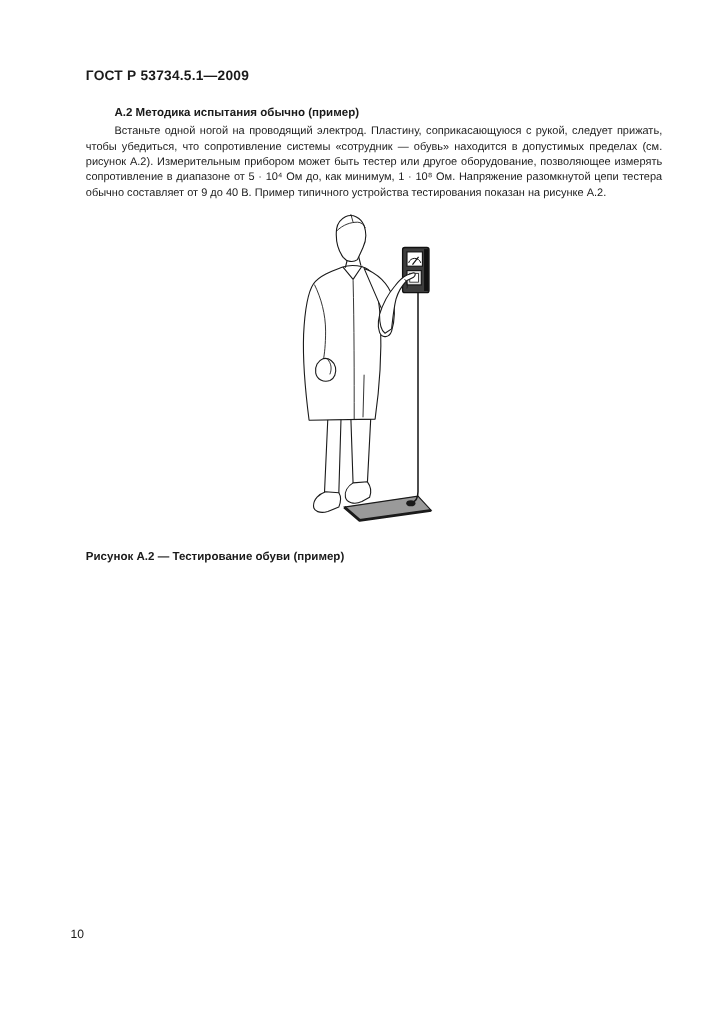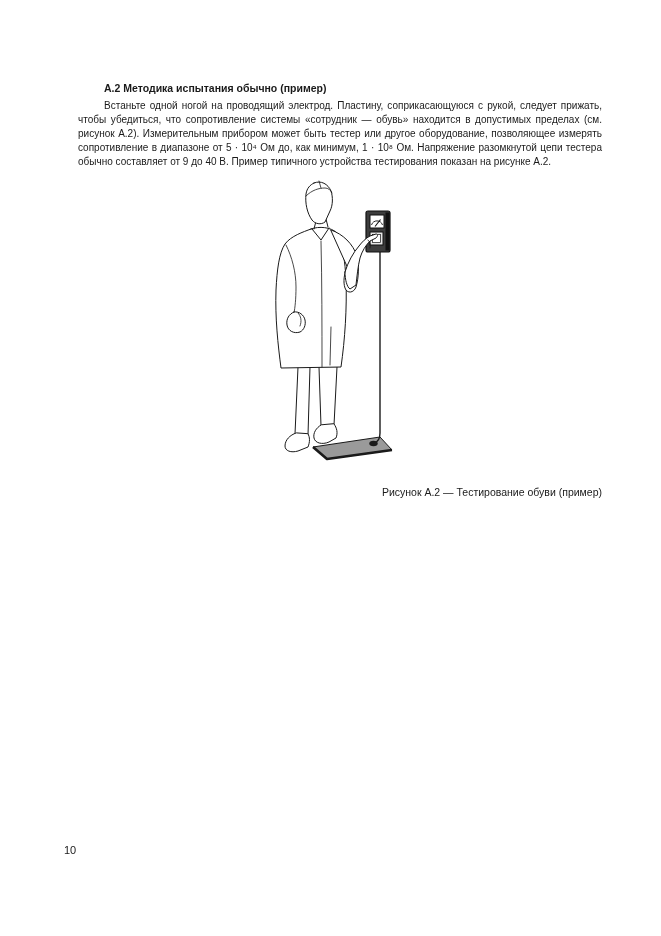--- a/index.html
+++ b/index.html
@@ -39,21 +39,22 @@
     margin: 7px 59px 0 78px;
     font-size: 10.5px;
     line-height: 13px;
     text-align: center;
   }
   .fig-label.bottom { margin-top: 8px; }
   .fig-caption {
     margin: 17px 59px 0 78px;
     font-size: 10.5px;
     line-height: 13px;
-    text-align: right;
+    text-align: left;
+    font-weight: bold;
   }
   .figure-wrap {
     margin-top: 8px;
     display: flex;
     justify-content: center;
   }
   .figure-wrap svg {
     display: block;
     transform: translateX(9px);
   }
@@ -65,20 +66,21 @@
   }
   .ln { fill: none; stroke: #1a1a1a; stroke-width: 1; stroke-linecap: round; stroke-linejoin: round; }
   .fw { fill: #ffffff; stroke: #1a1a1a; stroke-width: 1; stroke-linecap: round; stroke-linejoin: round; }
   .thin { fill: none; stroke: #1a1a1a; stroke-width: 0.8; stroke-linecap: round; }
 </style>
 </head>
 <body>
 
 <div class="page">
 
+  <div class="doc-header">ГОСТ Р 53734.5.1—2009</div>
 
   <div class="section-heading">А.2  Методика испытания обычно (пример)</div>
 
   <p class="body-text">Встаньте одной ногой на проводящий электрод. Пластину, соприкасающуюся с рукой, следует прижать, чтобы убедиться, что сопротивление системы «сотрудник — обувь» находится в допустимых пределах (см. рисунок А.2). Измерительным прибором может быть тестер или другое оборудование, позволяющее измерять сопротивление в диапазоне от 5 · 10⁴ Ом до, как минимум, 1 · 10⁸ Ом. Напряжение разомкнутой цепи тестера обычно составляет от 9 до 40 В. Пример типичного устройства тестирования показан на рисунке А.2.</p>
 
 
   <div class="figure-wrap">
     <svg width="140" height="292" viewBox="0 0 140 292">
 
       <g>

